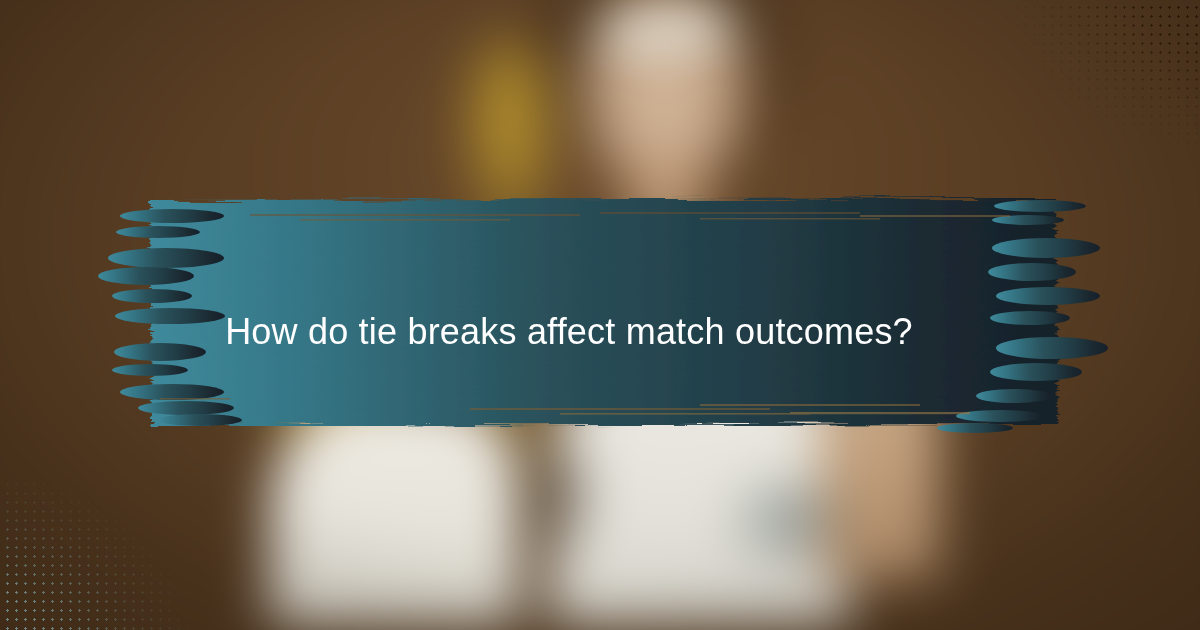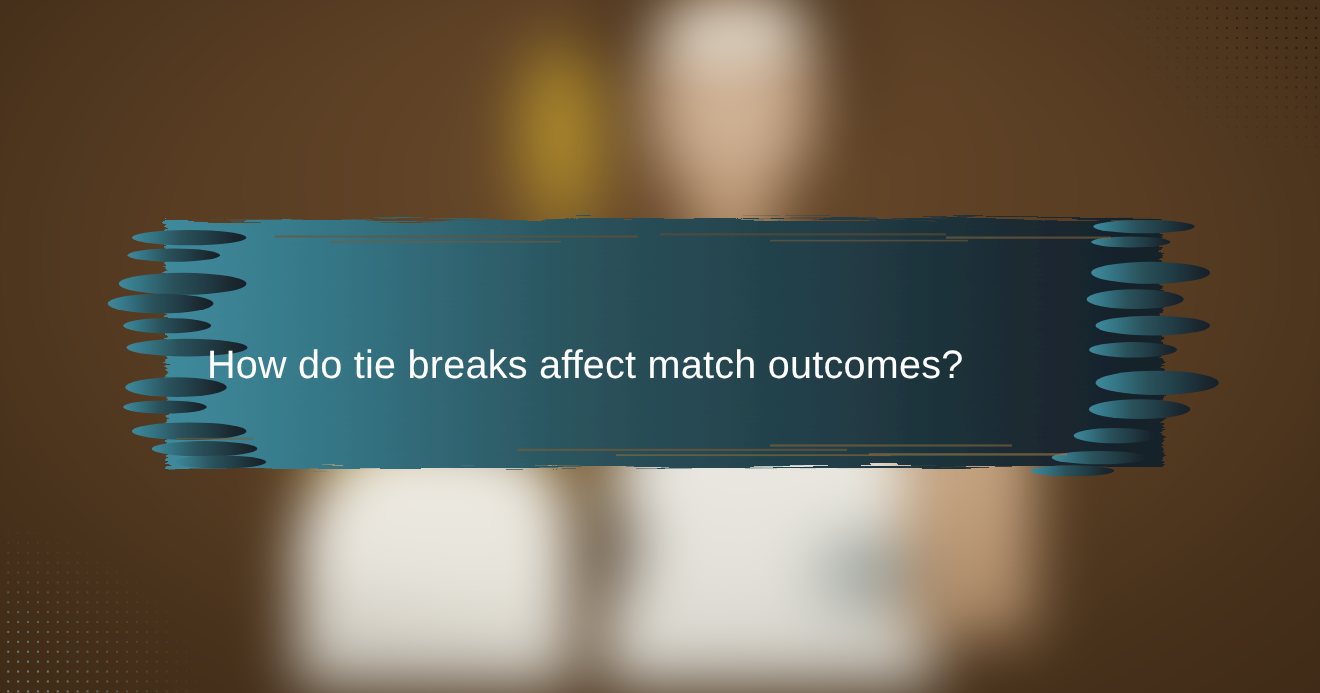--- a/index.html
+++ b/index.html
@@ -103,21 +103,21 @@
     opacity:.8;
   }
 
   
   .brush-wrap{position:absolute;left:0;top:0;width:1200px;height:630px;}
   .brush-svg{position:absolute;left:0;top:0;width:1200px;height:630px;}
 
   
   .headline{
     position:absolute;left:0;top:0;width:1064px;height:630px;
-    display:flex;align-items:center;justify-content:center;
+    display:flex;align-items:center;justify-content:center;padding-left:37px;
   }
   .headline-text{
     margin:0;
     transform:translateY(17px);
     color:#ffffff;
     font-size:36px;
     font-weight:400;
     letter-spacing:.2px;
     line-height:1.2;
     text-align:center;

